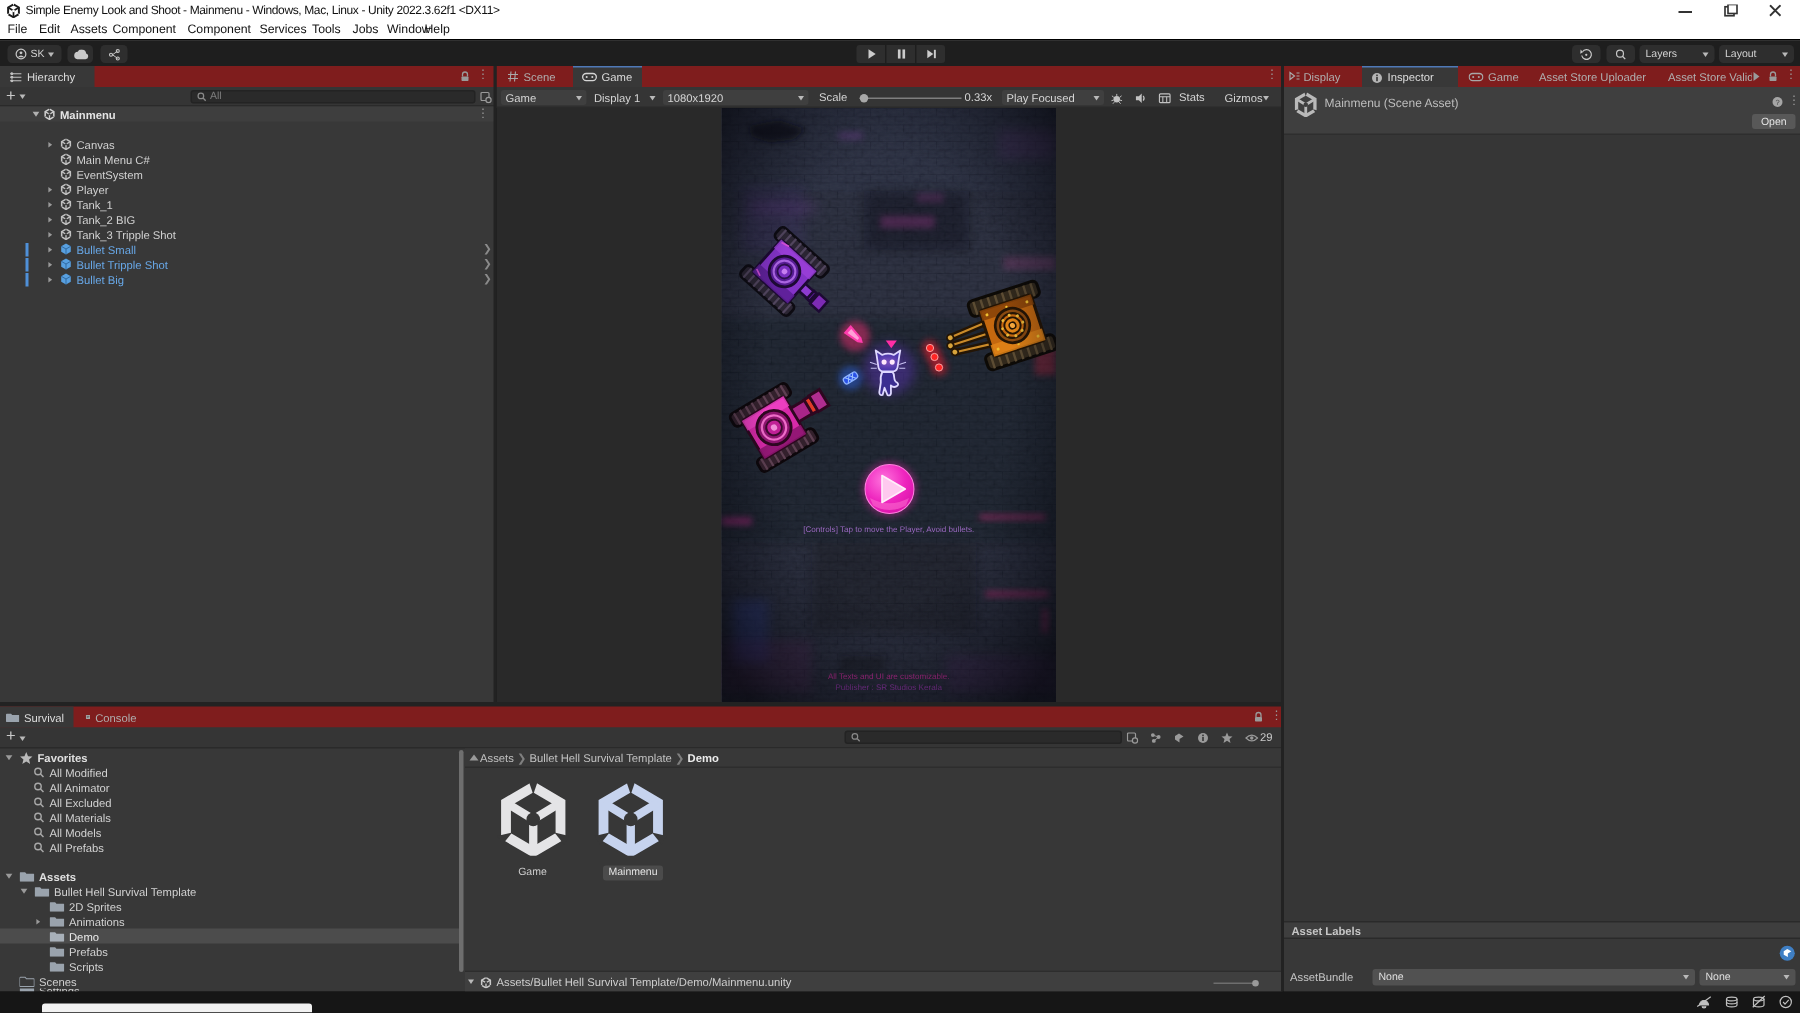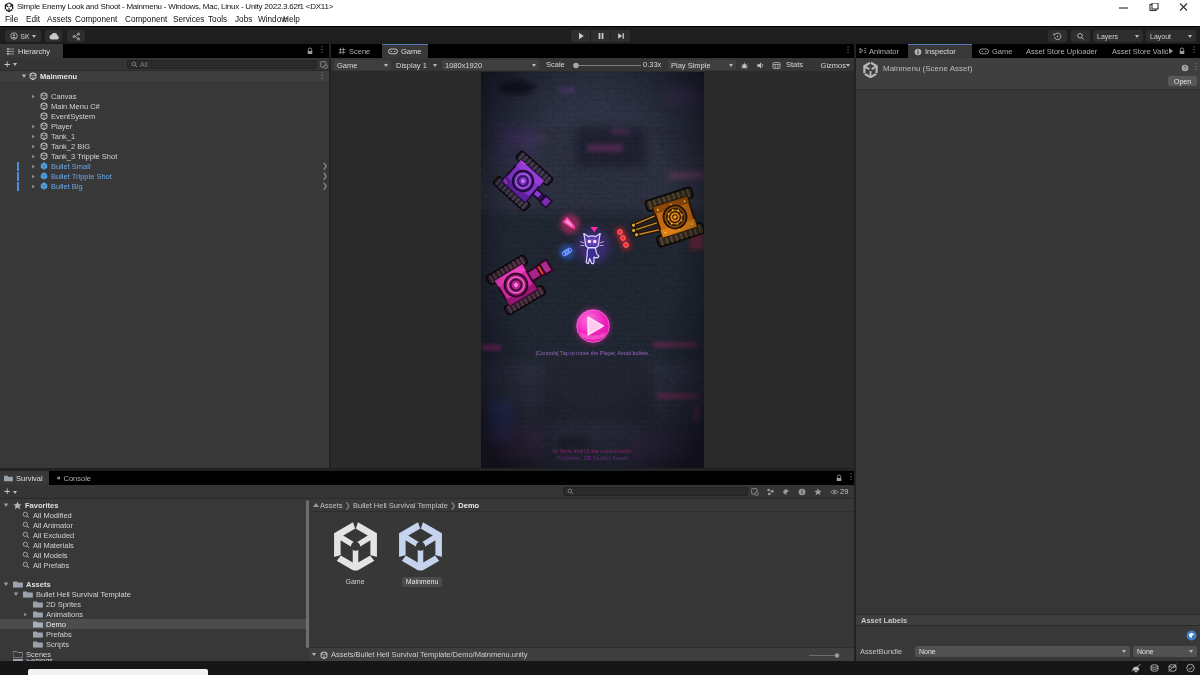--- a/index.html
+++ b/index.html
@@ -1,19 +1,19 @@
 <!DOCTYPE html>
 <html><head><meta charset="utf-8">
 <style>
 *{margin:0;padding:0;box-sizing:border-box}
 html,body{width:1200px;height:675px;overflow:hidden;background:#171717}
 body{font-family:"Liberation Sans",sans-serif;-webkit-font-smoothing:antialiased}
 #app{position:relative;width:1200px;height:675px}
 .abs{position:absolute}
-.tabbar{background:#000000}
+.tabbar{background:#7f1d1d}
 .tab{position:absolute;top:0;height:100%;display:flex;align-items:center;font-size:7.5px;color:#afafaf;padding:0 6px;white-space:nowrap;overflow:hidden}
 .tab.on{background:#383838;color:#dedede}
 .toolrow{background:#353535;border-bottom:1px solid #2a2a2a}
 .sfield{position:absolute;background:#2a2a2a;border:1px solid #232323;border-radius:2px;color:#7d7d7d;font-size:7px;display:flex;align-items:center}
 .dd{position:absolute;display:flex;align-items:center;color:#d6d6d6;font-size:7.5px}
 .caret{width:0;height:0;border-left:2.5px solid transparent;border-right:2.5px solid transparent;border-top:3.5px solid #b9b9b9;display:inline-block}
 .row{position:absolute;left:0;width:100%;height:10px;display:flex;align-items:center;font-size:7.5px;color:#d2d2d2;white-space:nowrap}
 .vline{position:absolute;background:#222222}
 .btnx{position:absolute;background:#2e2e2e;border-radius:3px;display:flex;align-items:center;justify-content:center}
 </style></head>
@@ -286,21 +286,21 @@
           <span>Scale</span>
         </div>
   <svg class="abs" style="left:240px;top:4px" width="72" height="7" viewBox="0 0 72 7">
           <line x1="2" y1="3.5" x2="70" y2="3.5" stroke="#7f7f7f" stroke-width="1"></line>
           <circle cx="5" cy="3.5" r="2.8" fill="#a8a8a8"></circle>
         </svg>
   <div class="dd" style="left:312px;top:2px">
           <span>0.33x</span>
         </div>
   <div class="dd" style="left:337px;top:2px;width:68px;height:10px;background:#3f3f3f;border-radius:2px;padding:0 3px;justify-content:space-between">
-          <span>Play Simple</span>
+          <span>Play Focused</span>
           <span class="caret"></span>
         </div>
   <svg class="abs" style="left:409px;top:3px" width="9" height="9" viewBox="0 0 14 14">
           <circle cx="7" cy="8" r="3.4" fill="#c2c2c2"></circle>
           <g stroke="#c2c2c2" stroke-width="1">
             <line x1="7" y1="4.6" x2="7" y2="2.5"></line>
             <line x1="3.9" y1="6" x2="2" y2="4.5"></line>
             <line x1="10.1" y1="6" x2="12" y2="4.5"></line>
             <line x1="3.6" y1="9" x2="1.5" y2="9.5"></line>
             <line x1="10.4" y1="9" x2="12.5" y2="9.5"></line>
@@ -314,21 +314,21 @@
         </svg>
   <svg class="abs" style="left:441px;top:3px" width="9" height="9" viewBox="0 0 14 14">
           <rect x="1.5" y="2.5" width="11" height="9" rx="1" fill="none" stroke="#c2c2c2" stroke-width="1.2"></rect>
           <line x1="1.5" y1="5.5" x2="12.5" y2="5.5" stroke="#c2c2c2" stroke-width="1.1"></line>
           <line x1="5" y1="5.5" x2="5" y2="11.5" stroke="#c2c2c2" stroke-width="1.1"></line>
           <line x1="9" y1="5.5" x2="9" y2="11.5" stroke="#c2c2c2" stroke-width="1.1"></line>
         </svg>
   <div class="dd" style="left:455px;top:2px">
           <span>Stats</span>
         </div>
-  <div class="dd" style="left:479px;top:2px;width:42px;height:10px;padding:0 2px;justify-content:flex-end">
+  <div class="dd" style="left:479px;top:2px;width:42px;height:10px;padding:0 2px;justify-content:center">
           <span>Gizmos</span>
           <span class="caret"></span>
         </div>
  </div>
 
  <svg class="abs" style="left:150px;top:28px" width="223" height="397" viewBox="0 0 223 397">
   <defs>
    <pattern id="br" width="11" height="11" patternUnits="userSpaceOnUse">
     <rect width="11" height="11" fill="#222532"></rect>
     <path d="M0 0.25 h11 M0 5.75 h11" stroke="#151824" stroke-width="0.7"></path>
@@ -531,21 +531,21 @@
 
 <div class="abs" style="left:856px;top:44px;width:344px;height:617px;background:#363636">
  <div class="abs tabbar" style="left:0;top:0;width:344px;height:14px">
   <div class="tab" style="left:0;width:50px;padding:0 3px">
           <svg width="8" height="8" viewBox="0 0 12 12">
             <path d="M1.5 2 L6 5.5 L1.5 9 Z" fill="none" stroke="#a8a8a8" stroke-width="1.2"></path>
             <line x1="8" y1="2.5" x2="11" y2="2.5" stroke="#a8a8a8" stroke-width="1.2"></line>
             <line x1="8" y1="5.5" x2="11" y2="5.5" stroke="#a8a8a8" stroke-width="1.2"></line>
             <line x1="8" y1="8.5" x2="11" y2="8.5" stroke="#a8a8a8" stroke-width="1.2"></line>
           </svg>
-          <span style="margin-left:2px">Animator</span>
+          <span style="margin-left:2px">Display</span>
         </div>
   <div class="tab on" style="left:52px;width:64px;border-top:1.5px solid #4f79b7">
           <svg width="8" height="8" viewBox="0 0 12 12">
             <circle cx="6" cy="6" r="5" fill="#b5b5b5"></circle>
             <rect x="5.2" y="5" width="1.6" height="4.2" fill="#353535"></rect>
             <rect x="5.2" y="2.6" width="1.6" height="1.6" fill="#353535"></rect>
           </svg>
           <span style="margin-left:3px">Inspector</span>
         </div>
   <div class="tab" style="left:117px;width:46px">

